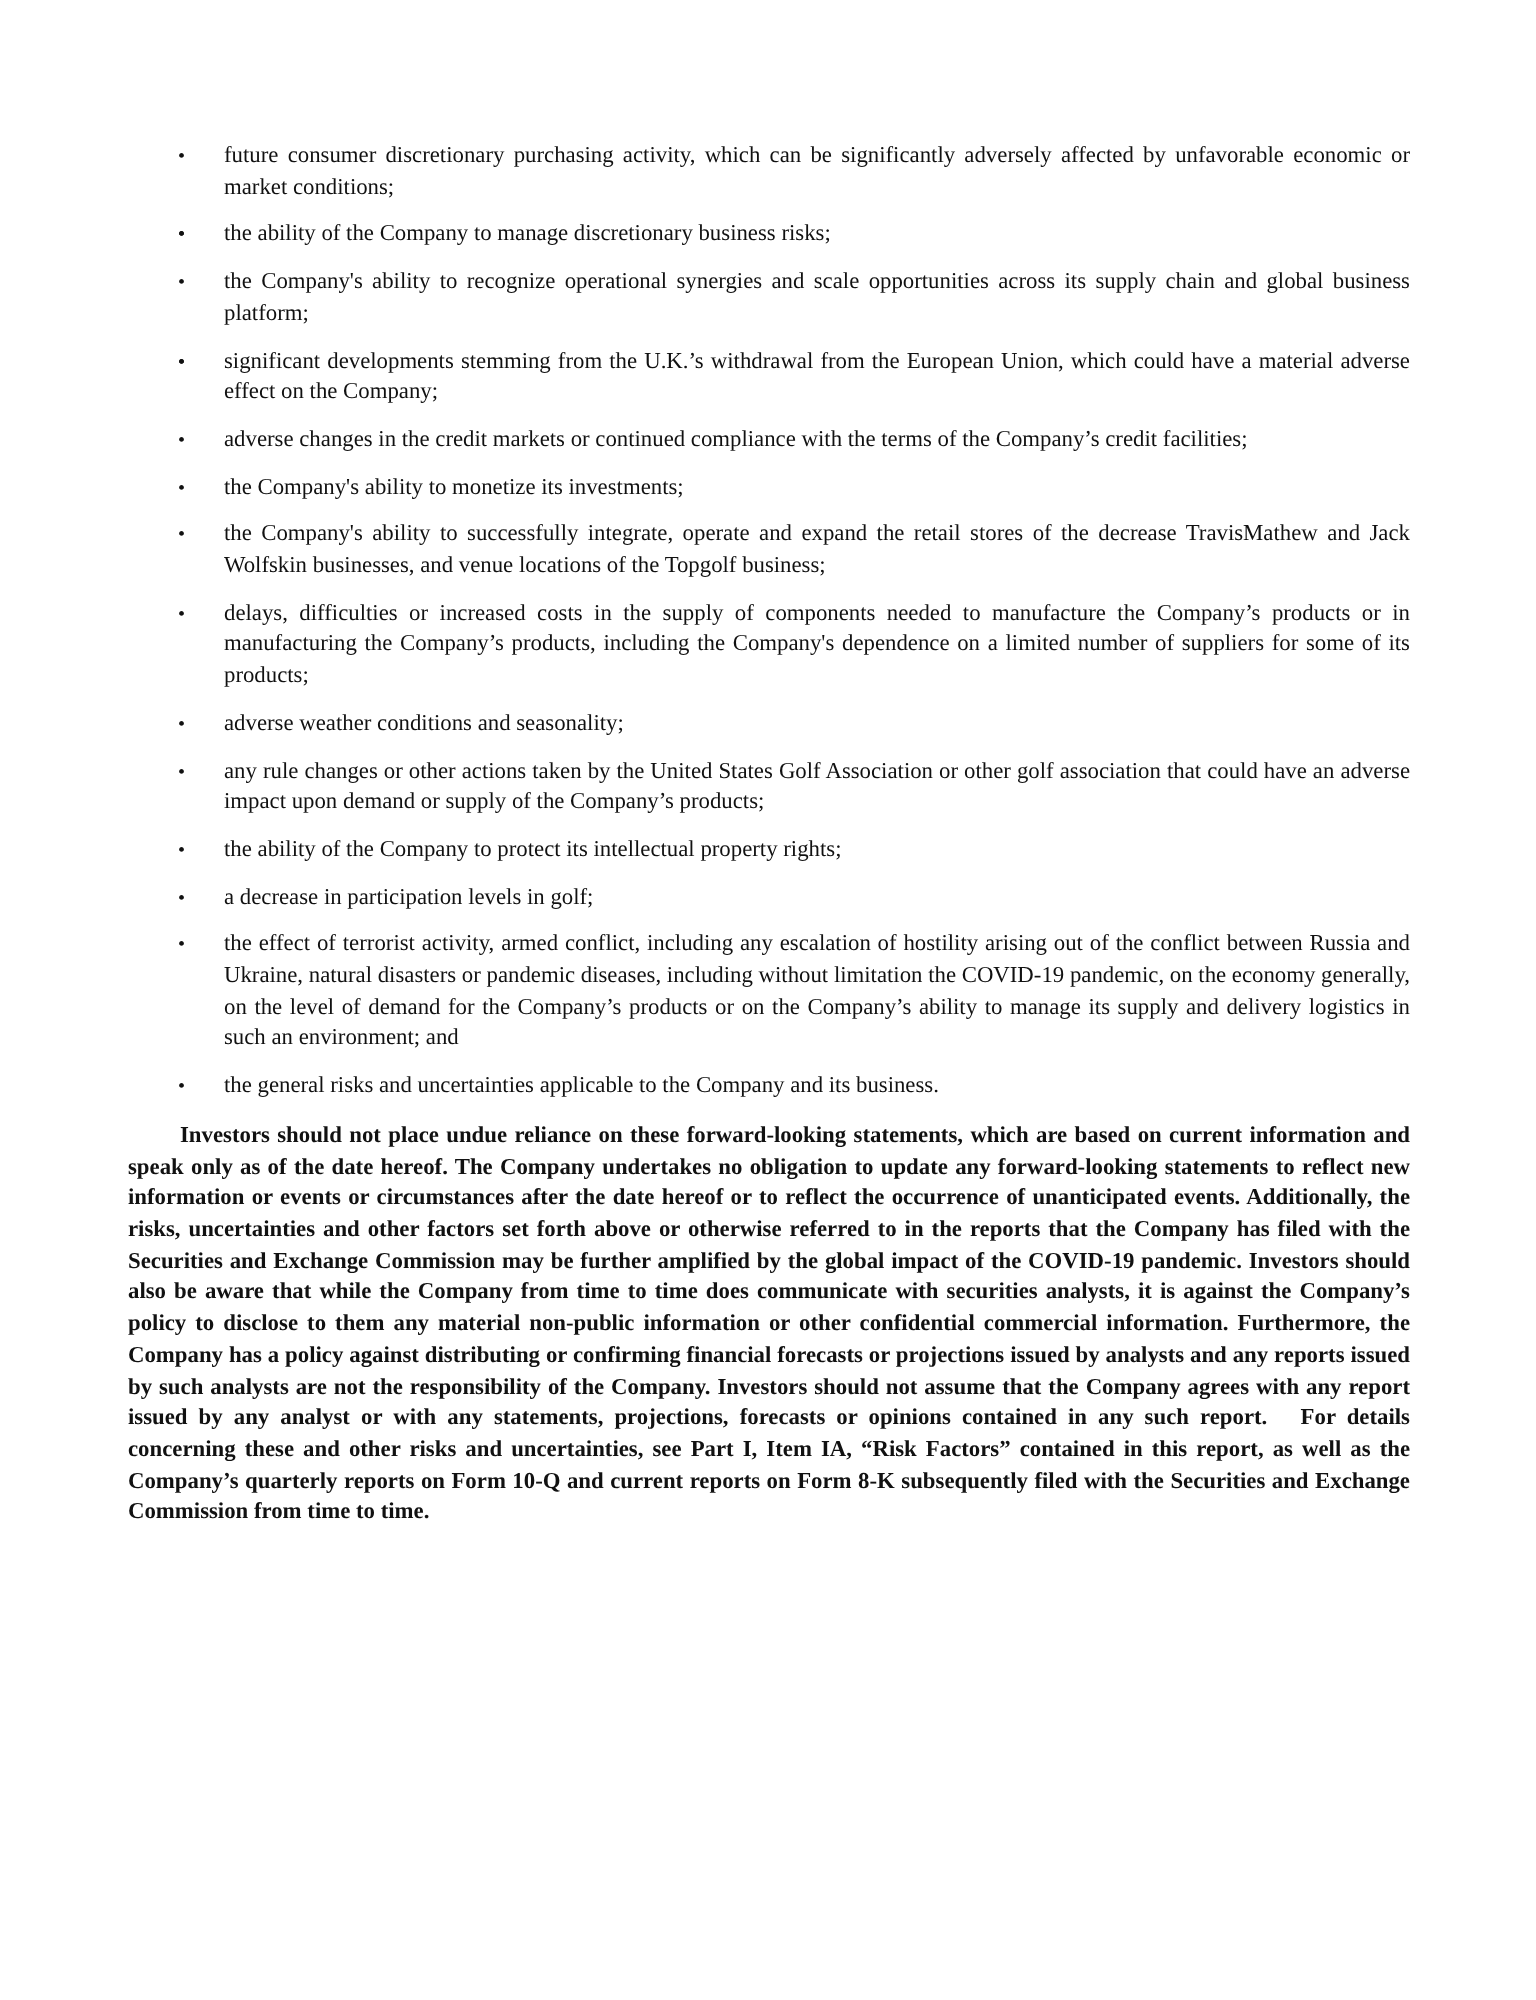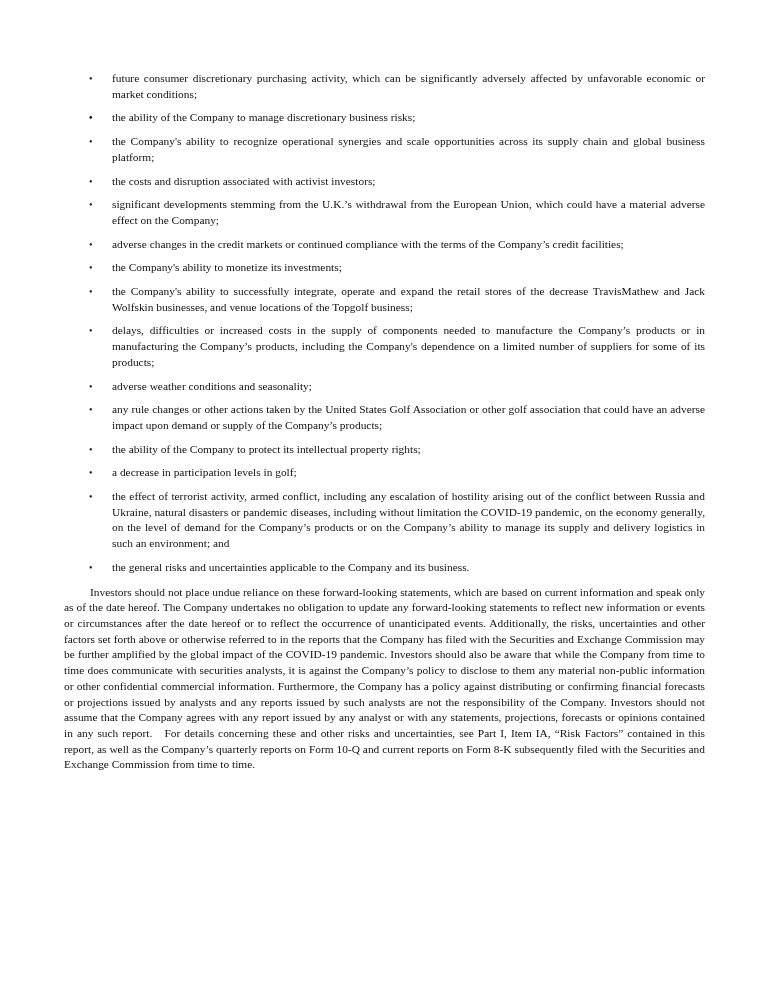--- a/index.html
+++ b/index.html
@@ -31,20 +31,21 @@
     position: absolute;
     left: 25px;
     top: 0;
     font-size: 10px;
   }
   .body-paragraph {
     margin: 9px 0 7px 0;
     text-indent: 26px;
     text-align: justify;
     text-justify: inter-word;
+    font-weight: bold;
   }
 </style>
 </head>
 <body>
 
 <div class="page">
 
   <ul class="bullet-list">
     <li class="bullet-item">
       <span class="bullet-marker">•</span>
@@ -56,21 +57,20 @@
     <li class="bullet-item">
       <span class="bullet-marker">•</span>
       <span>the ability of the Company to manage discretionary business risks;</span>
     </li>
     <li class="bullet-item">
       <span class="bullet-marker">•</span>
       <span>the Company's ability to recognize operational synergies and scale opportunities across its supply chain and global business platform;</span>
     </li>
     <li class="bullet-item">
       <span class="bullet-marker">•</span>
-      <span>the costs and disruption associated with activist investors;</span>
     </li>
     <li class="bullet-item">
       <span class="bullet-marker">•</span>
       <span>significant developments stemming from the U.K.’s withdrawal from the European Union, which could have a material adverse effect on the Company;</span>
     </li>
     <li class="bullet-item">
       <span class="bullet-marker">•</span>
       <span>adverse changes in the credit markets or continued compliance with the terms of the Company’s credit facilities;</span>
     </li>
     <li class="bullet-item">

